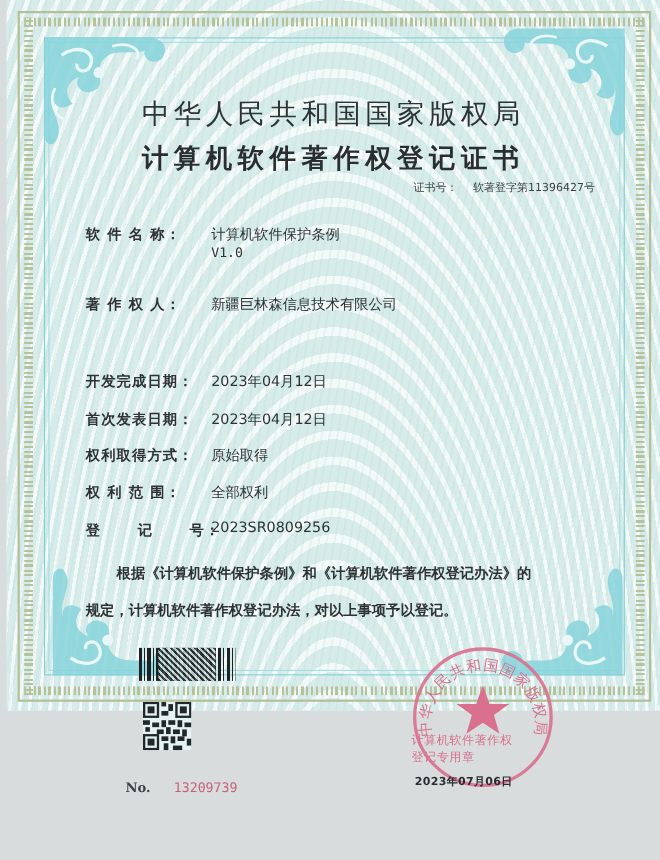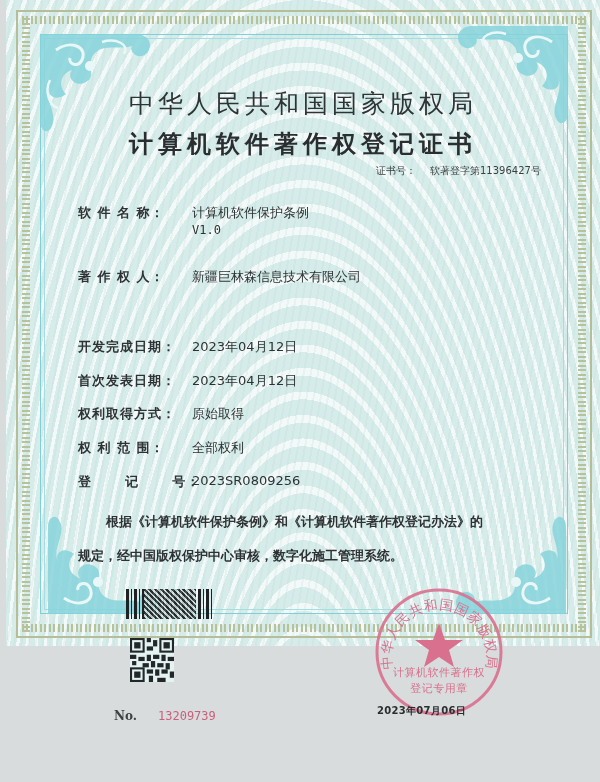--- a/index.html
+++ b/index.html
@@ -65,21 +65,21 @@
     .field {
       position: absolute; left: 72px; font-size: 13px; color: #2e3234;
       font-weight: bold; white-space: nowrap;
     }
     .field .label { display: inline-block; width: 108px; letter-spacing: 1px; }
     .field .value { font-weight: normal; position: absolute; left: 114px; top: 0; white-space: nowrap; }
     .field .value2 { font-weight: normal; position: absolute; left: 114px; top: 19px; font-family: "DejaVu Sans Mono", monospace; font-size: 12px; }
 
     .para {
       position: absolute; left: 72px; width: 470px; font-size: 13px;
-      color: #2e3234; font-weight: bold; line-height: 34px;
+      color: #2e3234; font-weight: bold; line-height: 34px; font-family: Liberation Mono, monospace;
     }
     .para .p1 { padding-left: 28px; display: block; }
 
     .barcode {
       position: absolute; left: 120px; top: 589px; width: 88px; height: 30px;
       background:
         repeating-linear-gradient(90deg, #1e2224 0 3px, transparent 3px 5px, #1e2224 5px 6px, transparent 6px 8px);
     }
     .barcode .mid {
       position: absolute; left: 18px; top: 0; width: 52px; height: 30px;
@@ -97,21 +97,21 @@
     }
     .no-value {
       position: absolute; left: 136px; top: 709px; font-size: 12px; color: #c8607c;
       font-family: "DejaVu Sans Mono", monospace;
       margin-left: 16px;
     }
     .seal {
       position: absolute; left: 368px; top: 587px; width: 130px; height: 130px;
     }
     .seal-line1, .seal-line2 {
-      position: absolute; left: 0; width: 130px; text-align: center;
+      position: absolute; left: 0; width: 130px; 
       font-size: 11px; color: #d9708e; letter-spacing: 0.5px;
     }
     .seal-line1 { top: 78px; }
     .seal-line2 { top: 94px; }
     .issue-date {
       position: absolute; left: 371px; top: 704px; font-size: 10px;
       color: #2a2e30; font-weight: bold; letter-spacing: 0.3px;
     }
   </style>
 </head>
@@ -178,21 +178,21 @@
     <span class="label">权利取得方式：</span>
     <span class="value">原始取得</span>
   </div>
   <div class="field" style="top:473px;">
     <span class="label" style="white-space:pre;">登      记      号：</span>
     <span class="value">2023SR0809256</span>
   </div>
 
   <div class="para" style="top:505px;">
     <span class="p1">根据《计算机软件保护条例》和《计算机软件著作权登记办法》的</span>
-    <span style="display:block;">规定，经中国版权保护中心审核，数字化施工管理系统。</span>
+    <span style="display:block;">规定，计算机软件著作权登记办法，对以上事项予以登记。</span>
   </div>
 
   <div class="barcode">
       <div class="mid"></div>
     </div>
 
   <svg class="qrcode" viewBox="0 0 21 21">
     <rect width="21" height="21" fill="#e4f2f0"></rect>
     <g fill="#22272a">
       <rect x="0" y="0" width="7" height="7"></rect>

